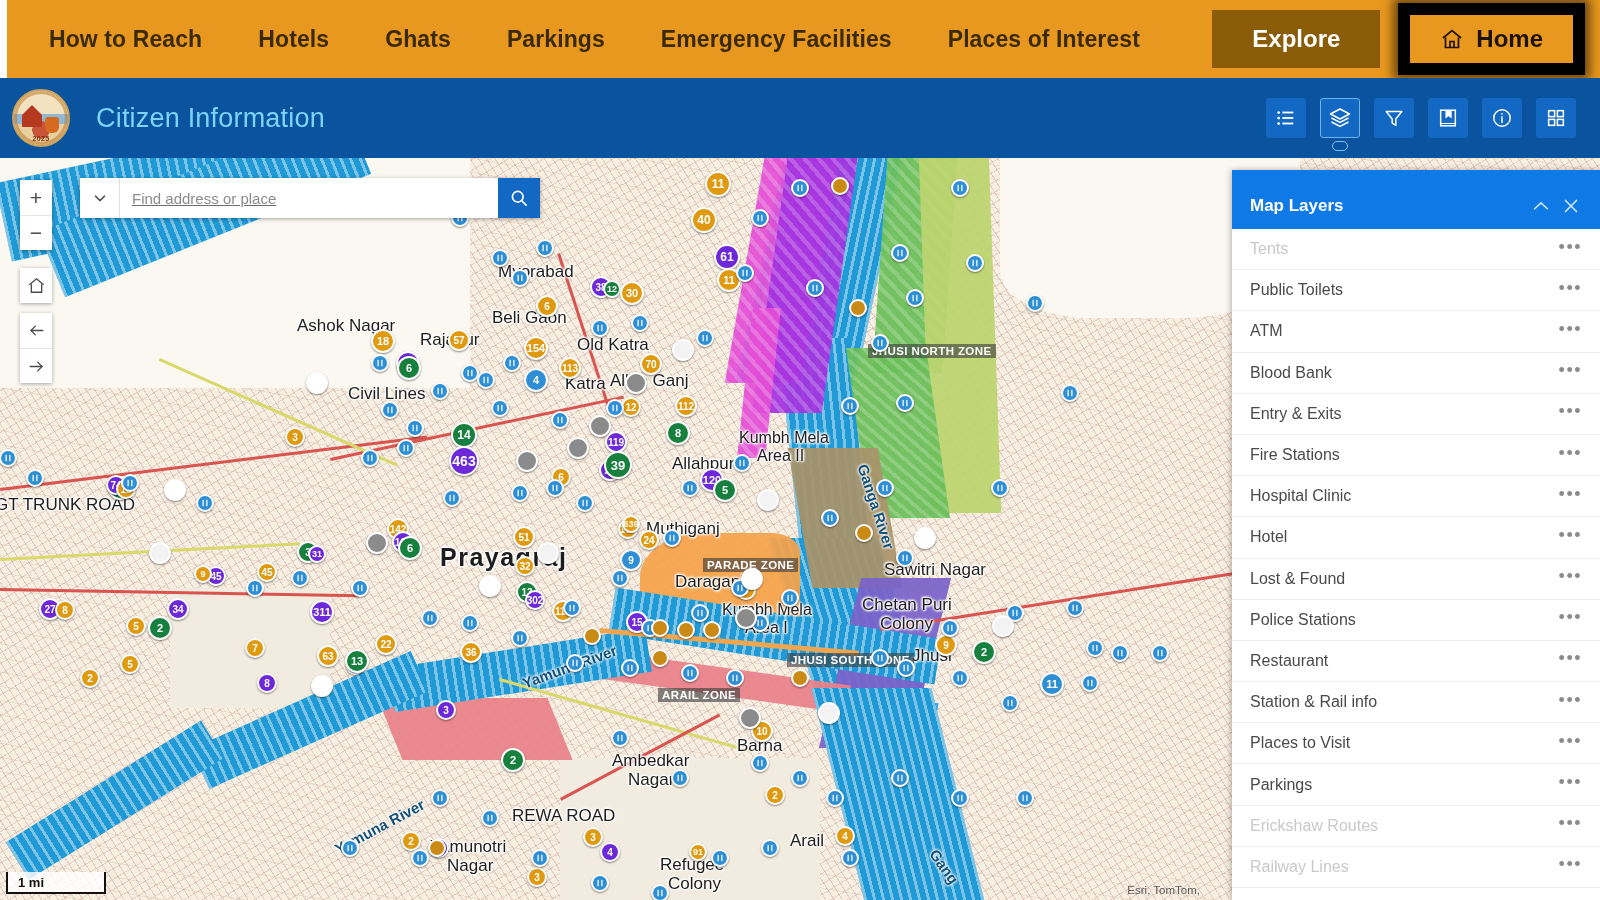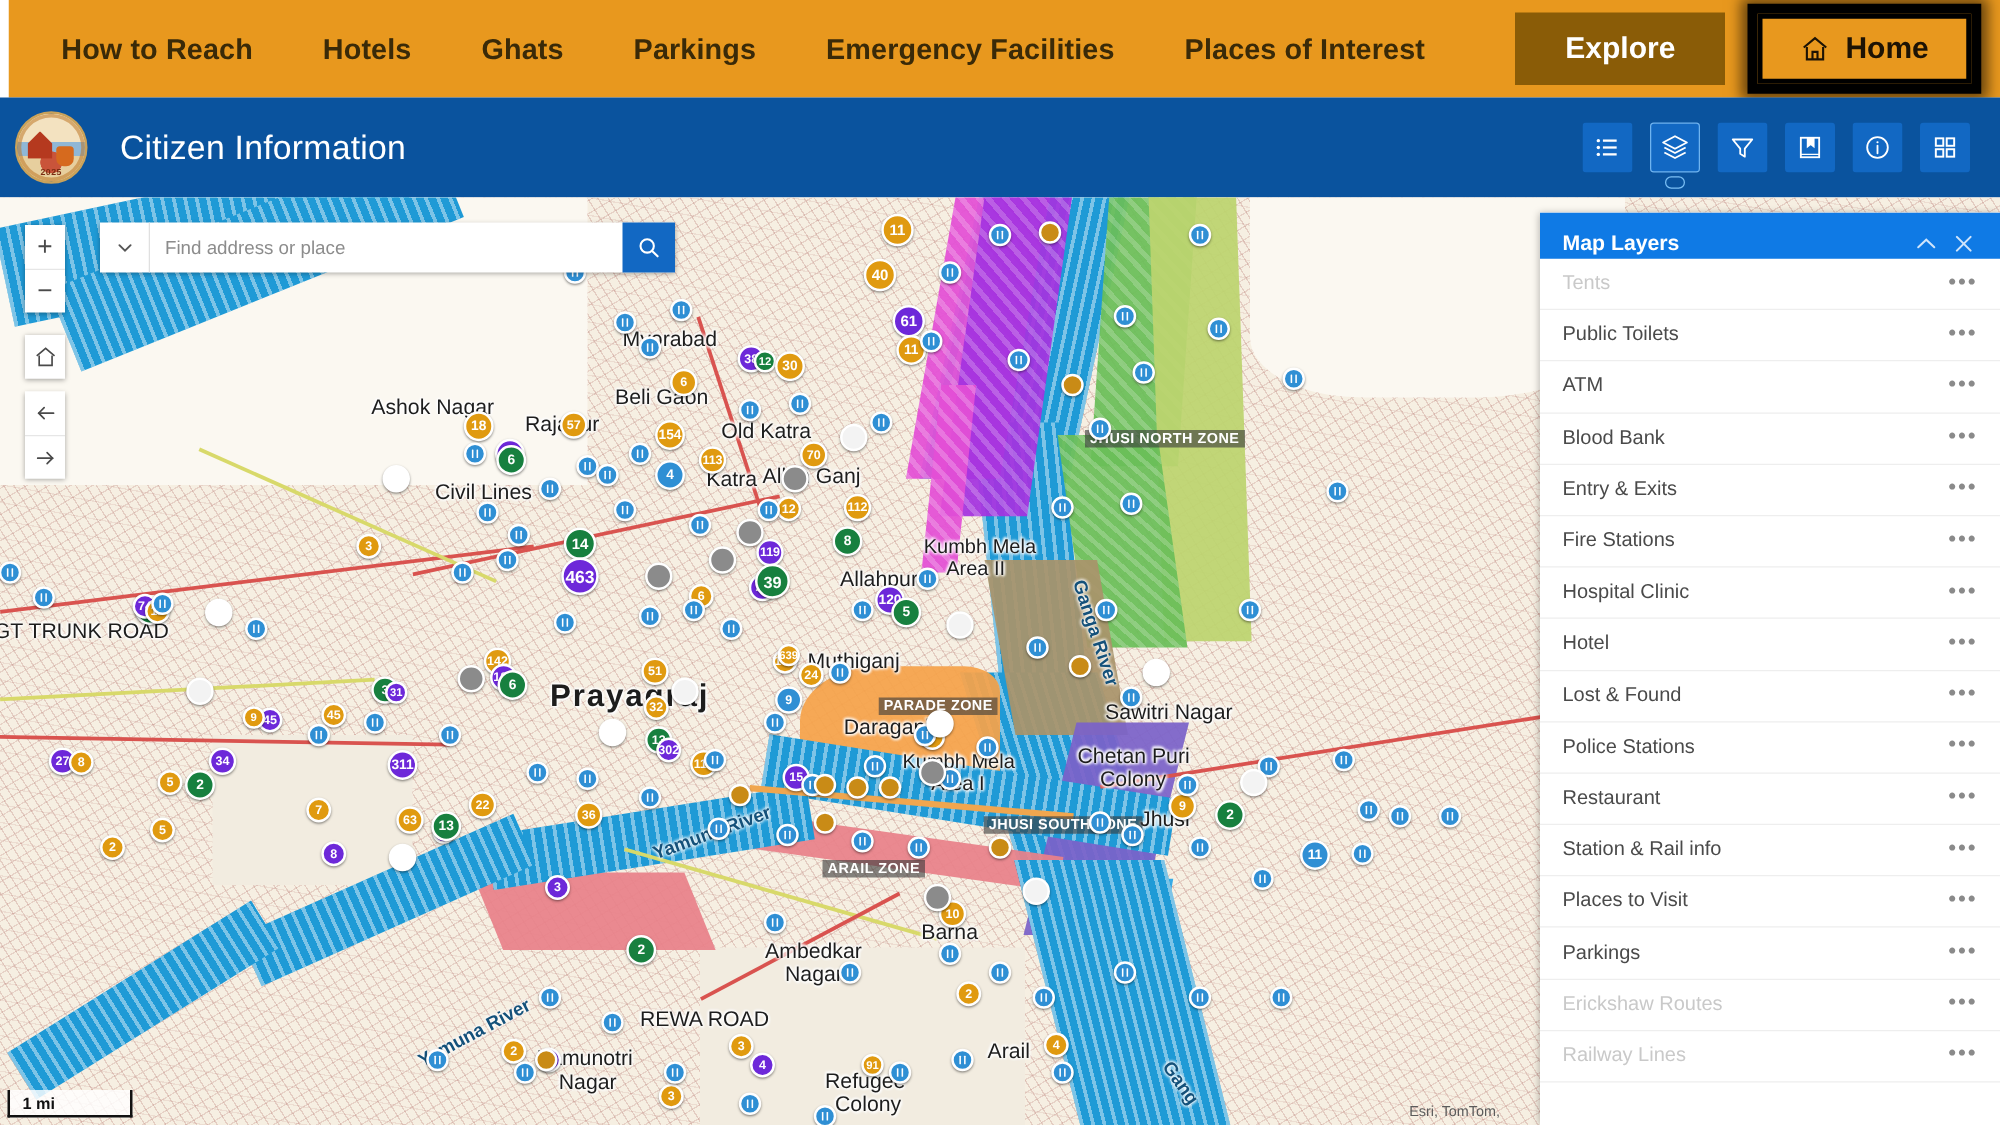--- a/index.html
+++ b/index.html
@@ -64,21 +64,21 @@
   .logo:after{
     content:""; position:absolute; right:9px; top:26px; width:14px; height:16px;
     background:#d66a1e; border-radius:3px 3px 6px 6px;
   }
   .logo-ring{ position:absolute; inset:0; border-radius:50%; box-shadow:inset 0 0 0 3px rgba(190,120,40,.55); }
   .logo-year{
     position:absolute; left:0; right:0; bottom:3px; text-align:center;
     font-size:7px; color:#7a2b12; font-weight:700; letter-spacing:.4px;
   }
   .apptitle {
-    color:#ffffff; font-size:27px; font-weight:400; margin-left:26px;
+    color:#7dd3fc; font-size:27px; font-weight:400; margin-left:26px;
     letter-spacing:.2px;
   }
   .appbar-tools { margin-left:auto; display:flex; align-items:center; gap:14px; padding-right:24px; }
   .tool {
     width:40px; height:40px; background:#1268c3; border-radius:3px;
     display:flex; align-items:center; justify-content:center; cursor:pointer;
     position:relative; border:1px solid transparent;
   }
   .tool.active { border:1px solid #6fb3ef; background:#1268c3; }
   .tool.active:after{
@@ -169,21 +169,21 @@
   .searchbar{
     position:absolute; left:80px; top:20px; width:460px; height:40px;
     background:#fff; box-shadow:0 1px 4px rgba(0,0,0,.35); display:flex;
   }
   .search-dd{
     width:40px; display:flex; align-items:center; justify-content:center;
     border-right:1px solid #e0e0e0; cursor:pointer;
   }
   .search-input{
     flex:1; border:0; outline:0; font-size:15px; color:#6e6e6e;
-    padding:0 12px; font-family:"Liberation Sans",sans-serif; background:transparent;
+    padding:0 12px; font-family:"Liberation Sans",sans-serif; background:transparent;text-decoration:underline;
   }
   .search-input::placeholder{ color:#8c8c8c; }
   .search-go{
     width:42px; background:#1268c3; display:flex; align-items:center;
     justify-content:center; cursor:pointer;
   }
 
   
   .ctrlgrp{ position:absolute; left:20px; background:#fff; box-shadow:0 1px 4px rgba(0,0,0,.35); }
   .ctrl{ width:32px; height:35px; display:flex; align-items:center; justify-content:center;
@@ -204,21 +204,21 @@
     position:absolute; right:8px; bottom:4px; font-size:11.5px; color:#5b5b5b;
   }
 
   
   .panel{
     position:absolute; right:0; top:170px; width:368px; height:730px;
     background:#ffffff; box-shadow:-1px 0 6px rgba(0,0,0,.28);
     display:flex; flex-direction:column; overflow:hidden;
   }
   .panel-head{
-    height:37px; background:#0f7ae5; display:flex; align-items:center;
+    height:59px; background:#0f7ae5; display:flex; align-items:center;
     padding:12px 14px 0 18px; flex:none;
   }
   .panel-title{ color:#fff; font-size:17px; font-weight:700; flex:1; }
   .panel-btn{ width:30px; height:30px; display:flex; align-items:center;
     justify-content:center; cursor:pointer; }
   .layer-list{ flex:1; overflow:hidden; }
   .layer-row{
     height:41.2px; display:flex; align-items:center; padding:0 18px;
     border-bottom:1px solid #eeeeee; cursor:pointer;
   }

